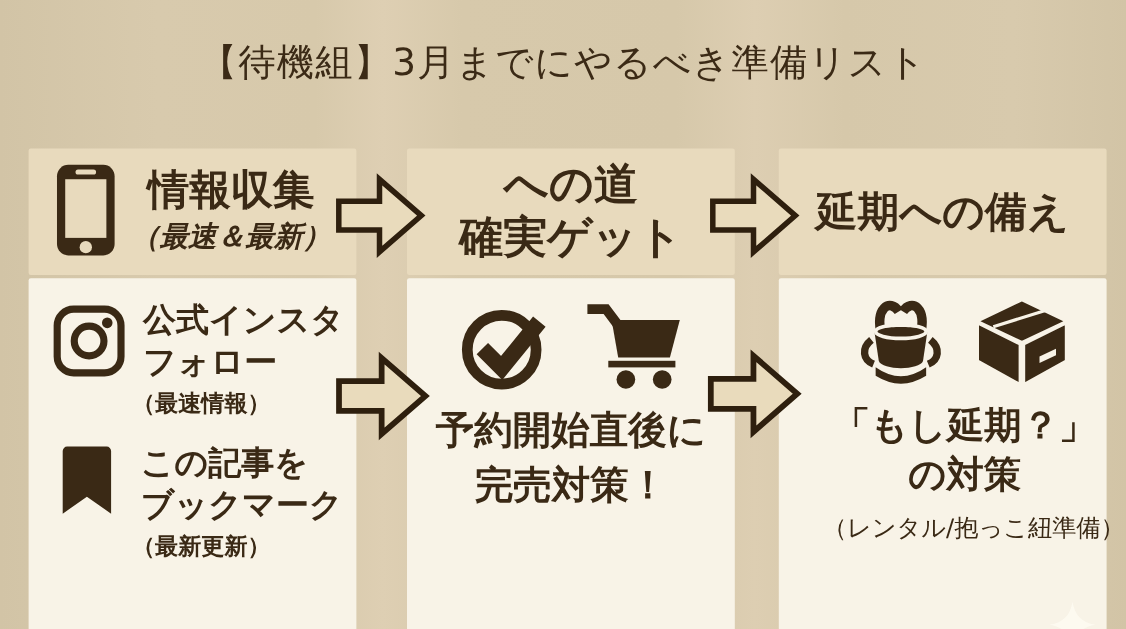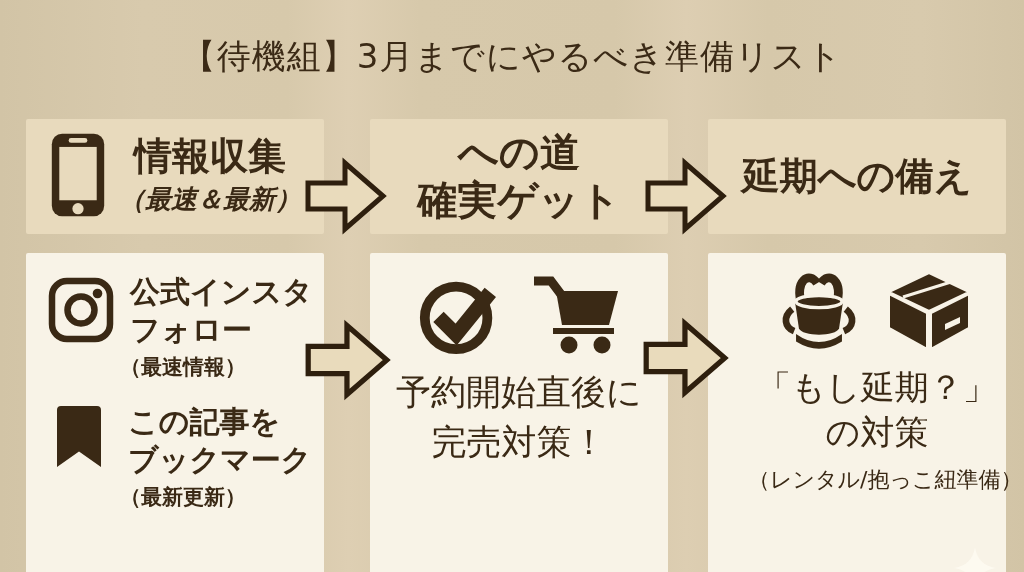--- a/index.html
+++ b/index.html
@@ -6,39 +6,39 @@
   .canvas{
     position:relative;width:1024px;height:572px;overflow:hidden;
     font-family:"DejaVu Sans","Liberation Sans",sans-serif;
     background:linear-gradient(90deg,#d2c4a6 0%,#d8caad 14%,#d7c9ab 28%,#decfb3 34%,#d7c9ab 41%,#d6c8aa 60%,#ddceb2 67%,#d6c8aa 75%,#d8caad 90%,#d2c4a6 100%);
     color:#3a2915;
   }
   .title{
     position:absolute;top:34px;left:0;right:0;text-align:center;
     font-size:34px;font-weight:400;letter-spacing:1px;color:#3b2a16;white-space:nowrap;
   }
-  .hdr{position:absolute;top:119px;height:115px;width:298px;background:#e8dabd;border-radius:2px;
+  .hdr{position:absolute;top:135px;height:115px;width:298px;background:#e8dabd;border-radius:2px;
        display:flex;align-items:center;justify-content:center;}
   .box{position:absolute;top:253px;height:348px;width:298px;background:#f8f3e7;border-radius:2px;box-sizing:border-box;}
   .c1{left:26px;} .c2{left:370px;} .c3{left:708px;}
   .hdr-txt{text-align:center;font-weight:900;}
   .hdr-line-lg{font-size:38px;line-height:1.1;white-space:nowrap;}
   .hdr-line-sm{font-size:26px;font-weight:800;margin-top:4px;white-space:nowrap;font-style:italic;}
   .hdr2-line{font-size:40px;line-height:1.18;font-weight:900;white-space:nowrap;text-align:center;}
   .hdr3-line{font-size:38px;font-weight:900;white-space:nowrap;}
   .hdr1-inner{display:flex;align-items:center;gap:12px;}
   .box1-inner{padding:20px 8px 0 22px;}
   .item{display:flex;align-items:flex-start;gap:16px;}
   .item-text{font-size:30px;font-weight:900;line-height:1.27;white-space:nowrap;}
   .item-note{font-size:21px;font-weight:800;width:200px;padding-left:72px;margin-top:4px;margin-bottom:22px;white-space:nowrap;}
   .center-box{text-align:center;}
   .box2-inner{padding-top:16px;} .box3-inner{padding-top:14px;position:relative;height:100%;box-sizing:border-box;padding-left:40px;}
   .icon-row{display:inline-flex;align-items:center;}
   .row2{gap:26px;} .row3{gap:28px;}
-  .big-line{font-size:35px;font-weight:400;line-height:1.2;white-space:nowrap;}
+  .big-line{font-size:35px;font-weight:700;line-height:1.2;white-space:nowrap;}
   .b2-l1{margin-top:10px;} .b2-l2{margin-top:8px;}
   .b3-l1{margin-top:8px;font-size:34px;} .b3-l2{margin-top:4px;font-size:34px;}
   .b3-note{font-size:22px;font-weight:400;margin-top:12px;white-space:nowrap;}
   .arrow{position:absolute;}
   .sparkle{position:absolute;right:8px;bottom:6px;}
 </style>
 </head>
 <body>
 
 <div class="canvas">

